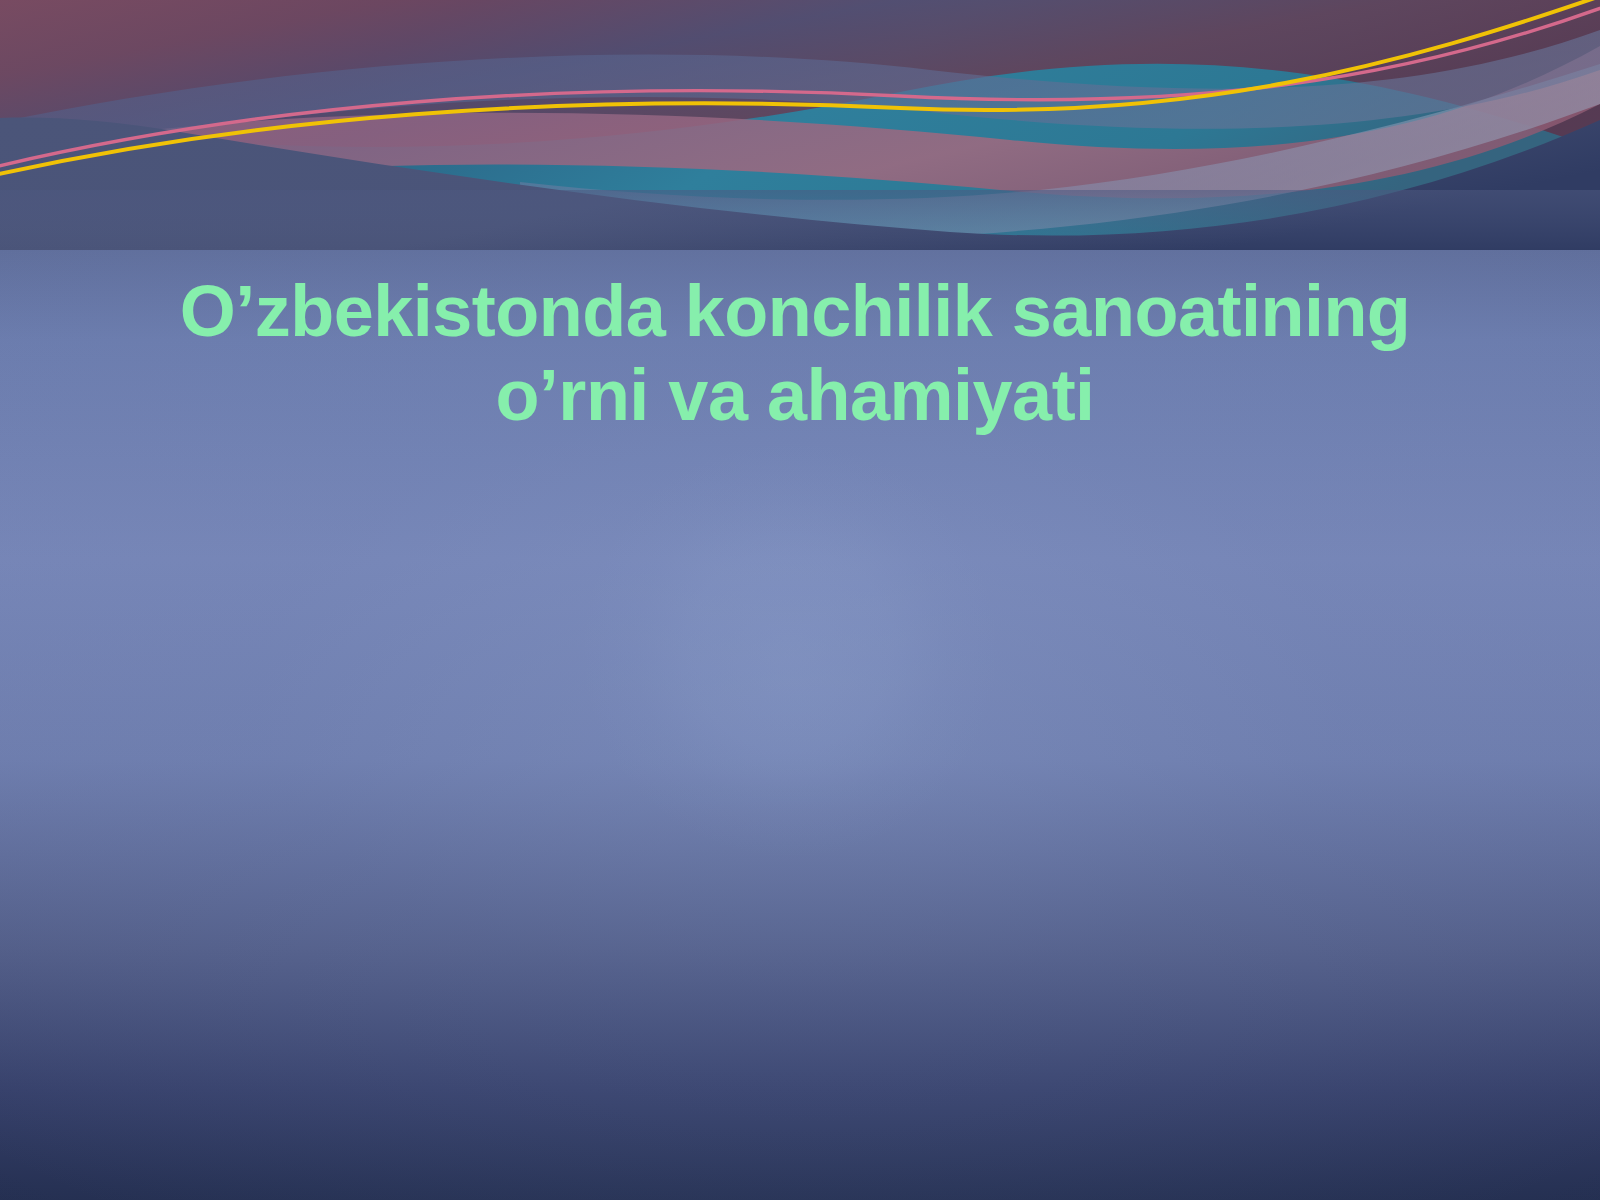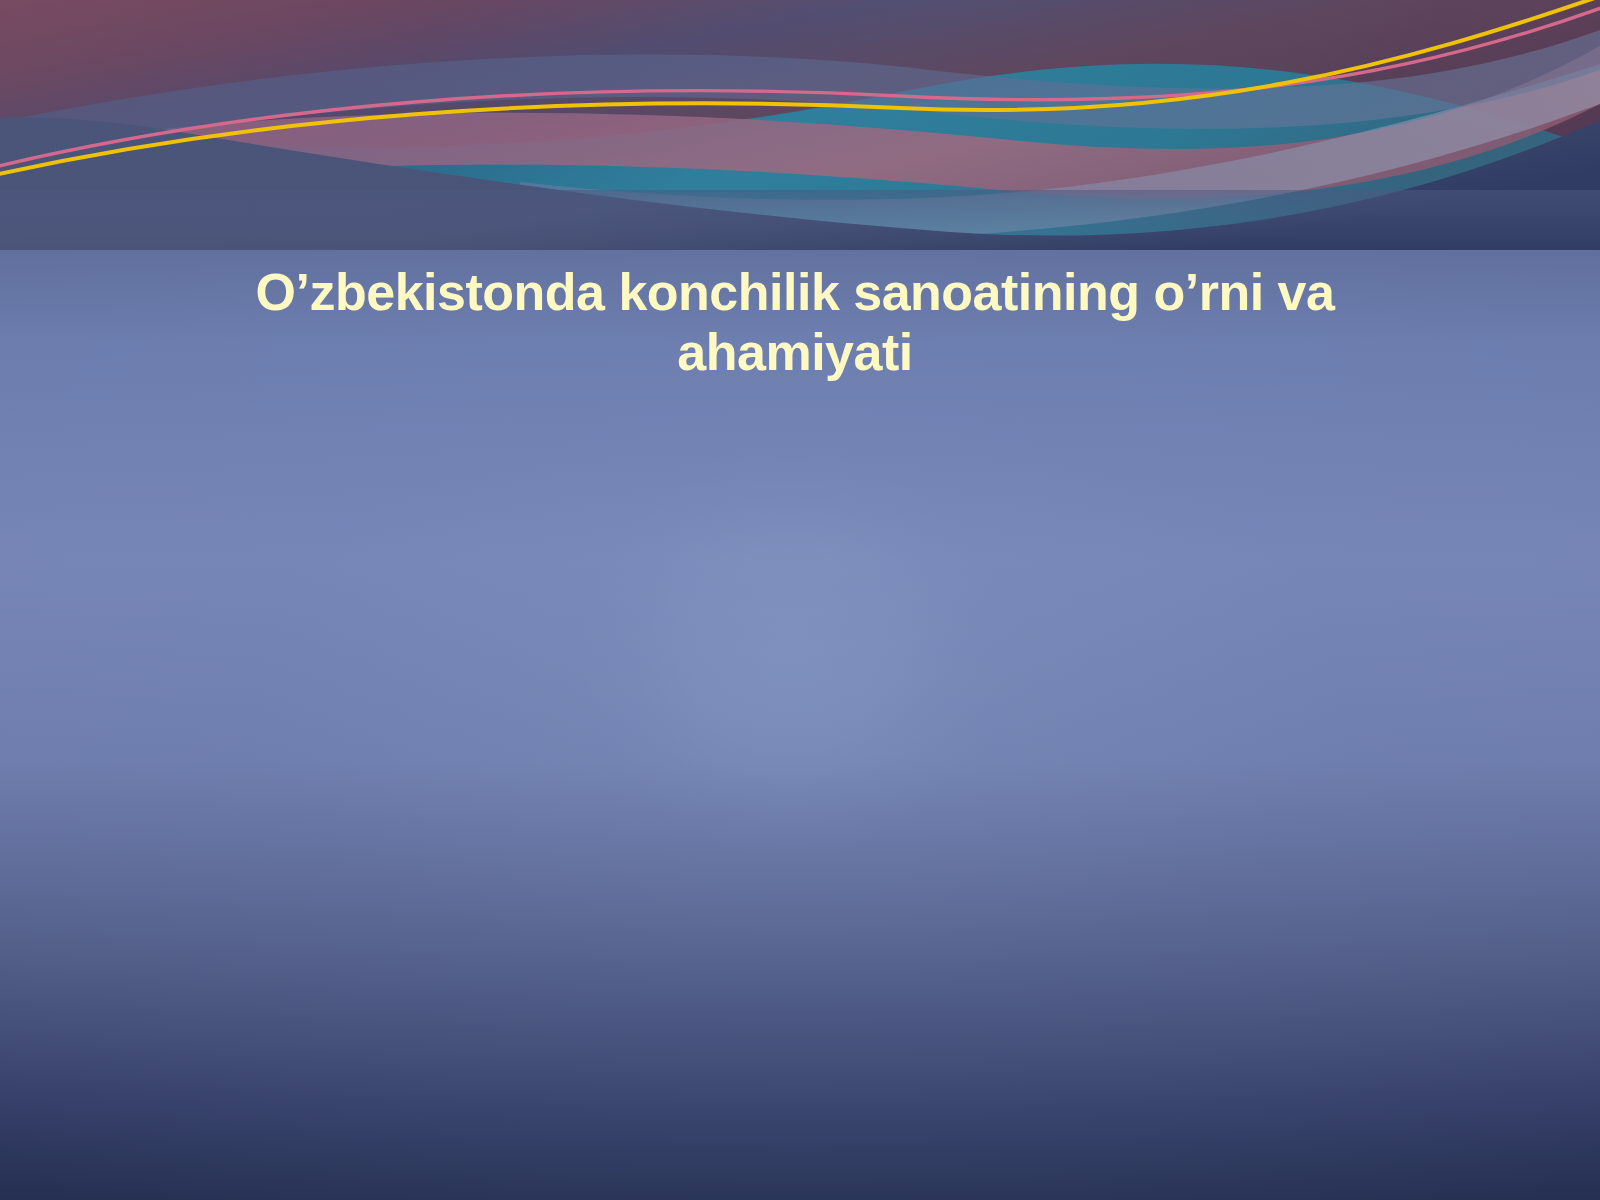--- a/index.html
+++ b/index.html
@@ -67,26 +67,26 @@
 
   
   #title-block {
     position: absolute;
     left: 150px;
     top: 262px;
     width: 1290px;
     text-align: center;
   }
   #title-text {
-    margin: 0;
-    font-size: 52px;
+    margin: 8px;
+    font-size: 72px;
     font-weight: bold;
     line-height: 1.16;
     letter-spacing: -0.5px;
-    color: #fef9c3;
+    color: #86efac;
     white-space: pre-wrap;
   }
 </style>
 </head>
 <body>
 
 <div id="slide">
 
   <div class="bg-layer bg-vertical"></div>
   <div class="bg-layer bg-inner-glow"></div>

